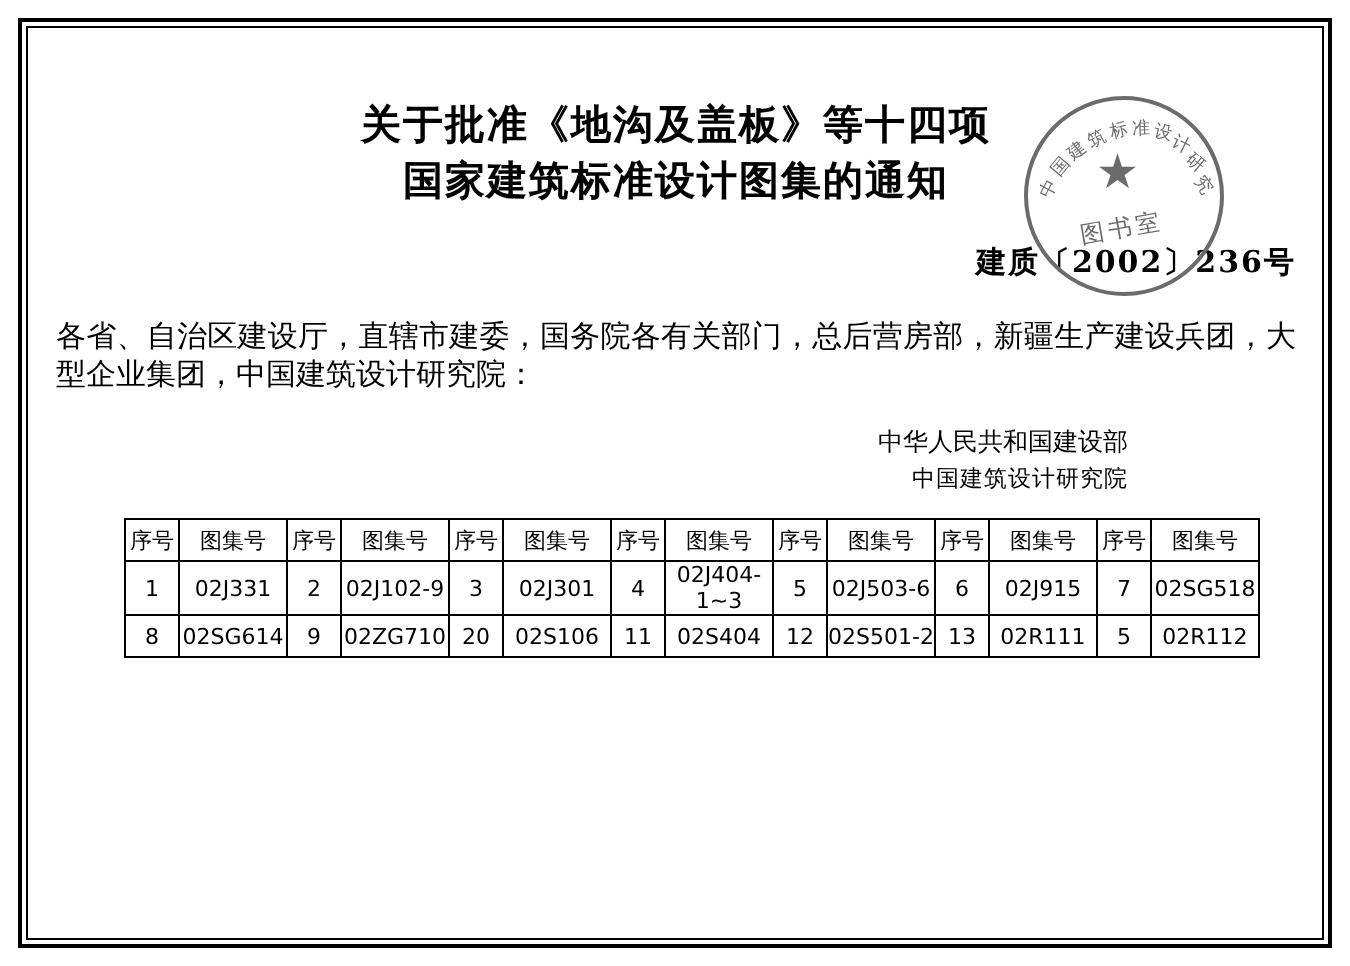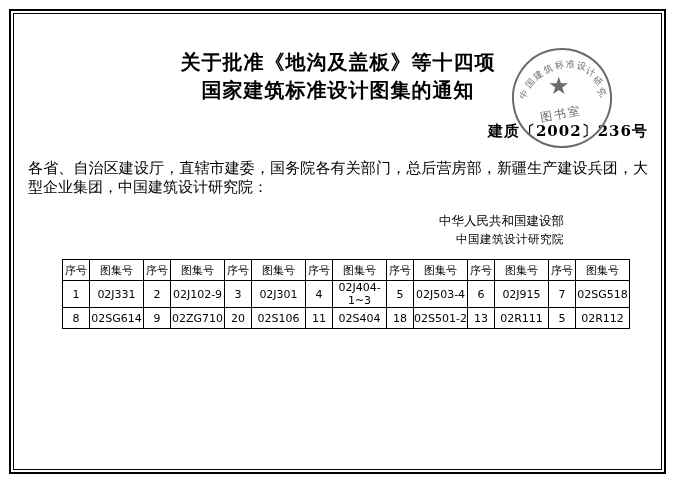--- a/index.html
+++ b/index.html
@@ -228,36 +228,36 @@
         <tr>
           <td class="idx">1</td>
           <td class="code">02J331</td>
           <td class="idx">2</td>
           <td class="code">02J102-9</td>
           <td class="idx">3</td>
           <td class="code">02J301</td>
           <td class="idx">4</td>
           <td class="code">02J404-1~3</td>
           <td class="idx">5</td>
-          <td class="code">02J503-4</td>
+          <td class="code">02J503-6</td>
           <td class="idx">6</td>
           <td class="code">02J915</td>
           <td class="idx">7</td>
           <td class="code">02SG518</td>
         </tr>
         <tr>
           <td class="idx">8</td>
           <td class="code">02SG614</td>
           <td class="idx">9</td>
           <td class="code">02ZG710</td>
           <td class="idx">20</td>
           <td class="code">02S106</td>
           <td class="idx">11</td>
           <td class="code">02S404</td>
-          <td class="idx">18</td>
+          <td class="idx">12</td>
           <td class="code">02S501-2</td>
           <td class="idx">13</td>
           <td class="code">02R111</td>
           <td class="idx">5</td>
           <td class="code">02R112</td>
         </tr>
       </tbody>
     </table>
 
   </div>

